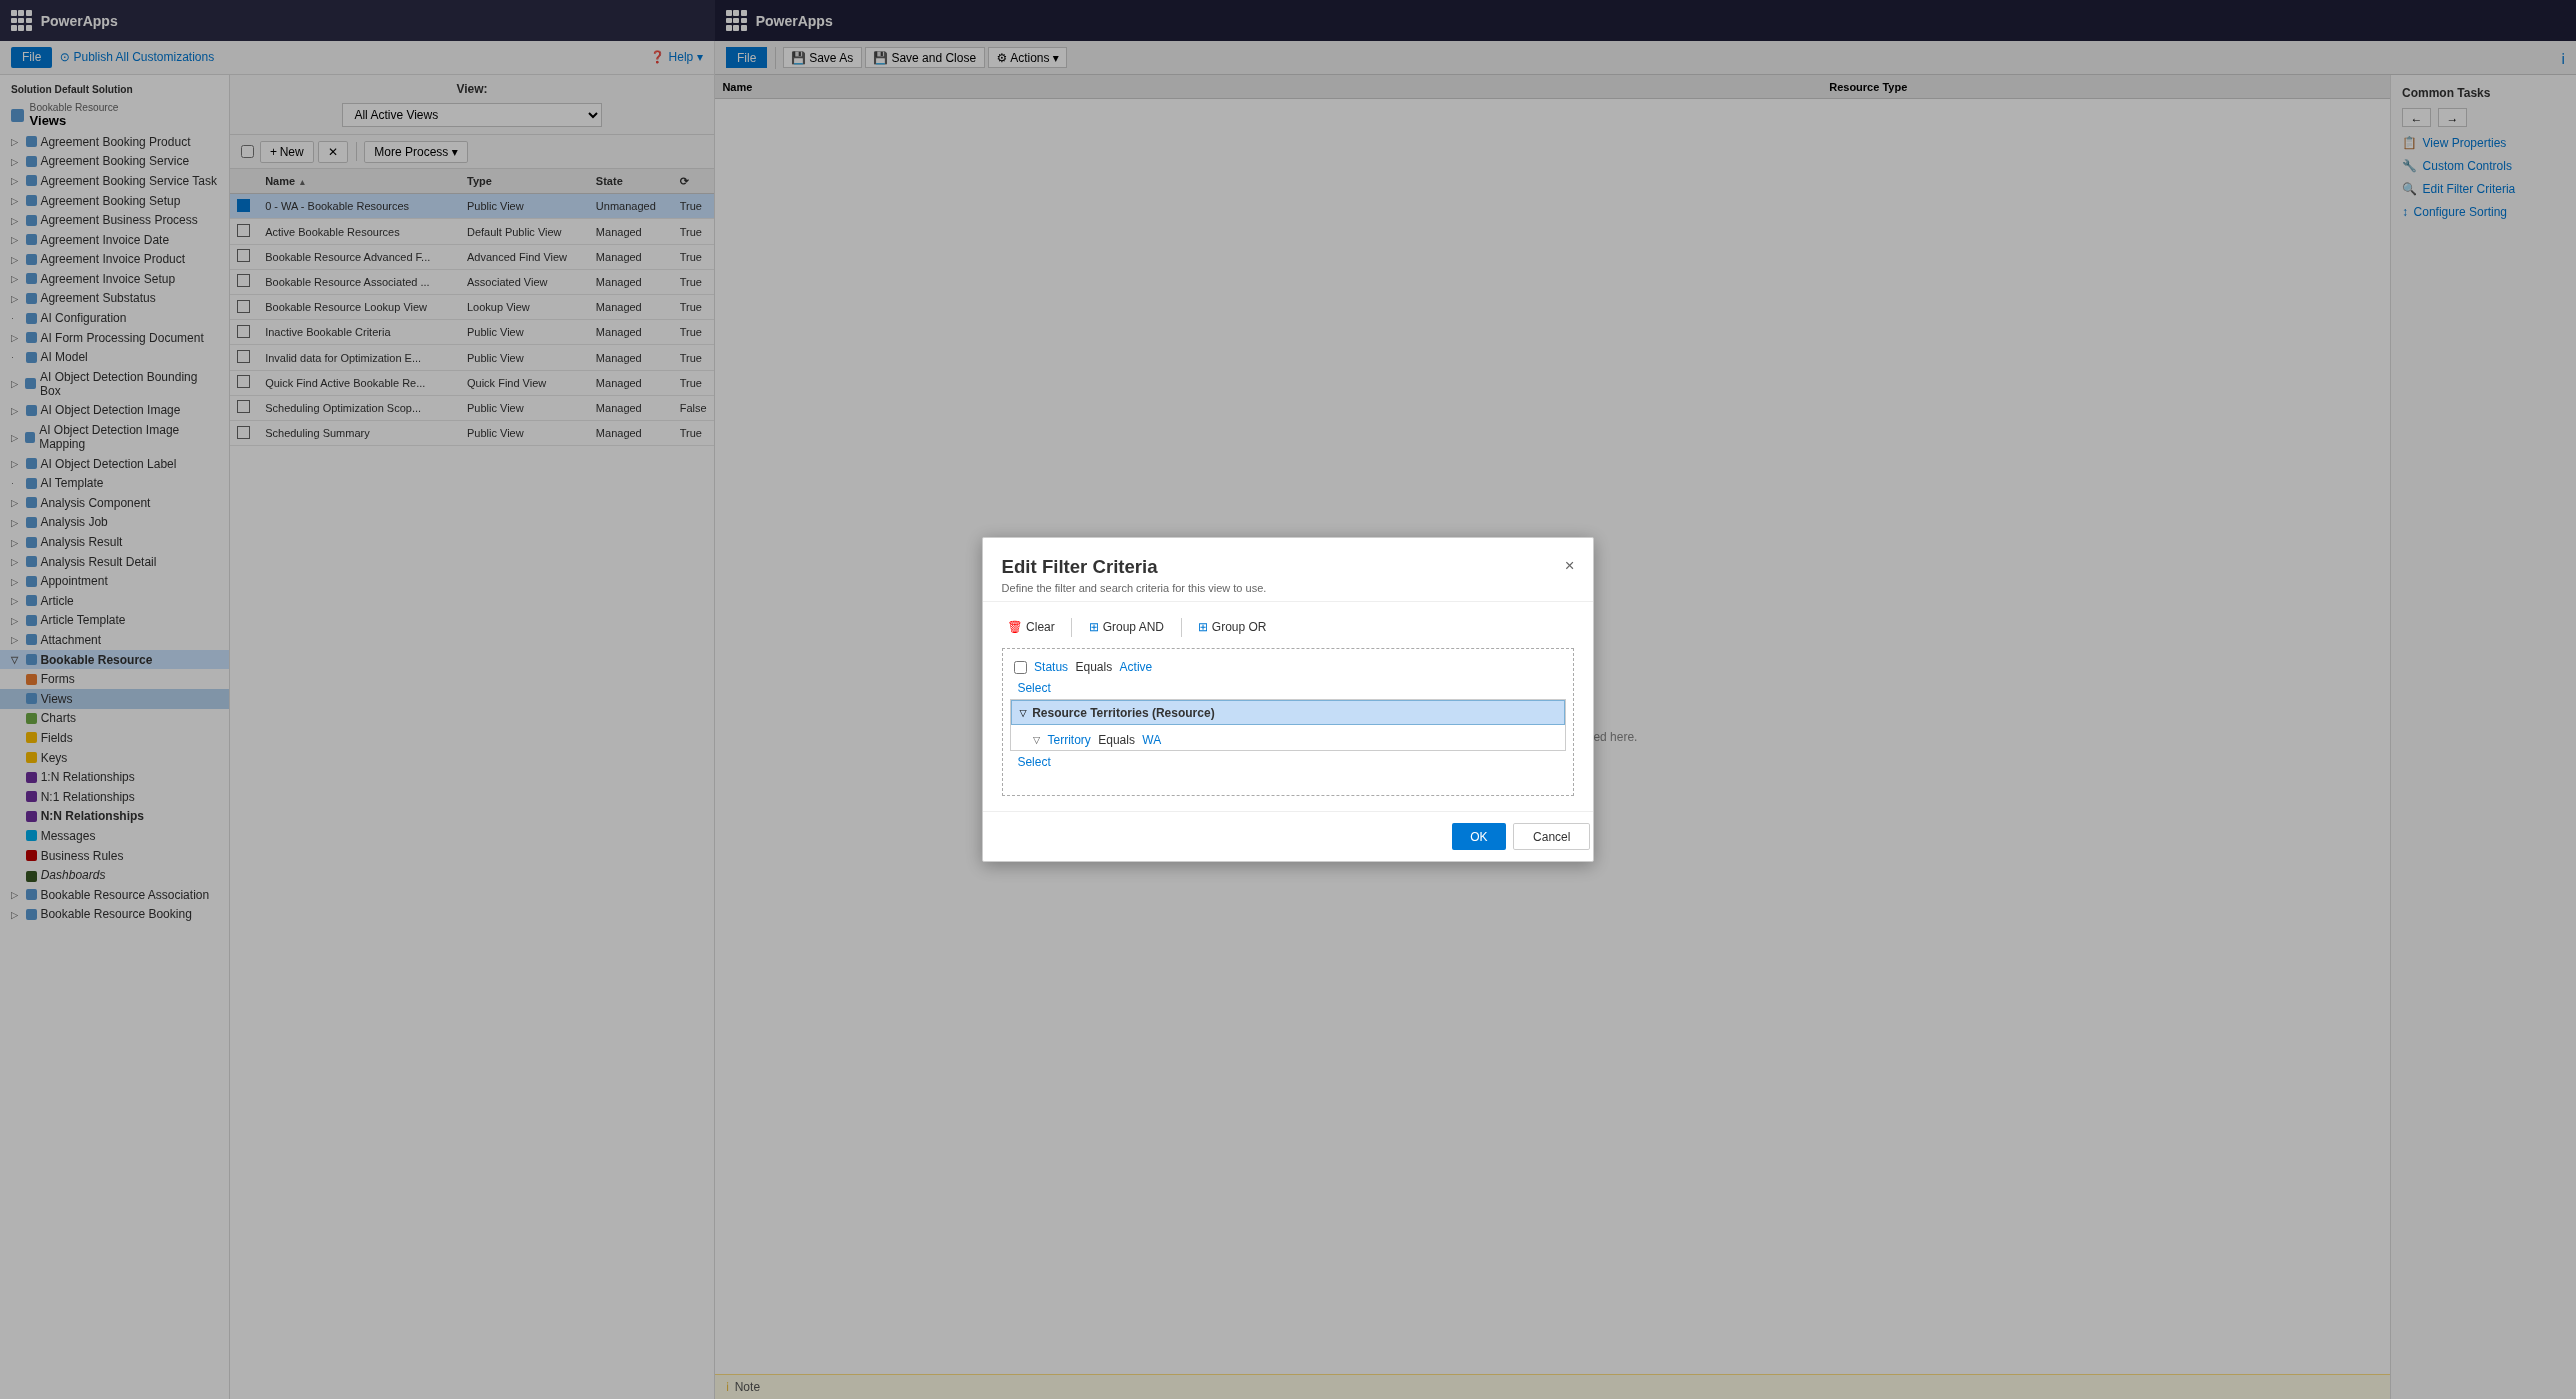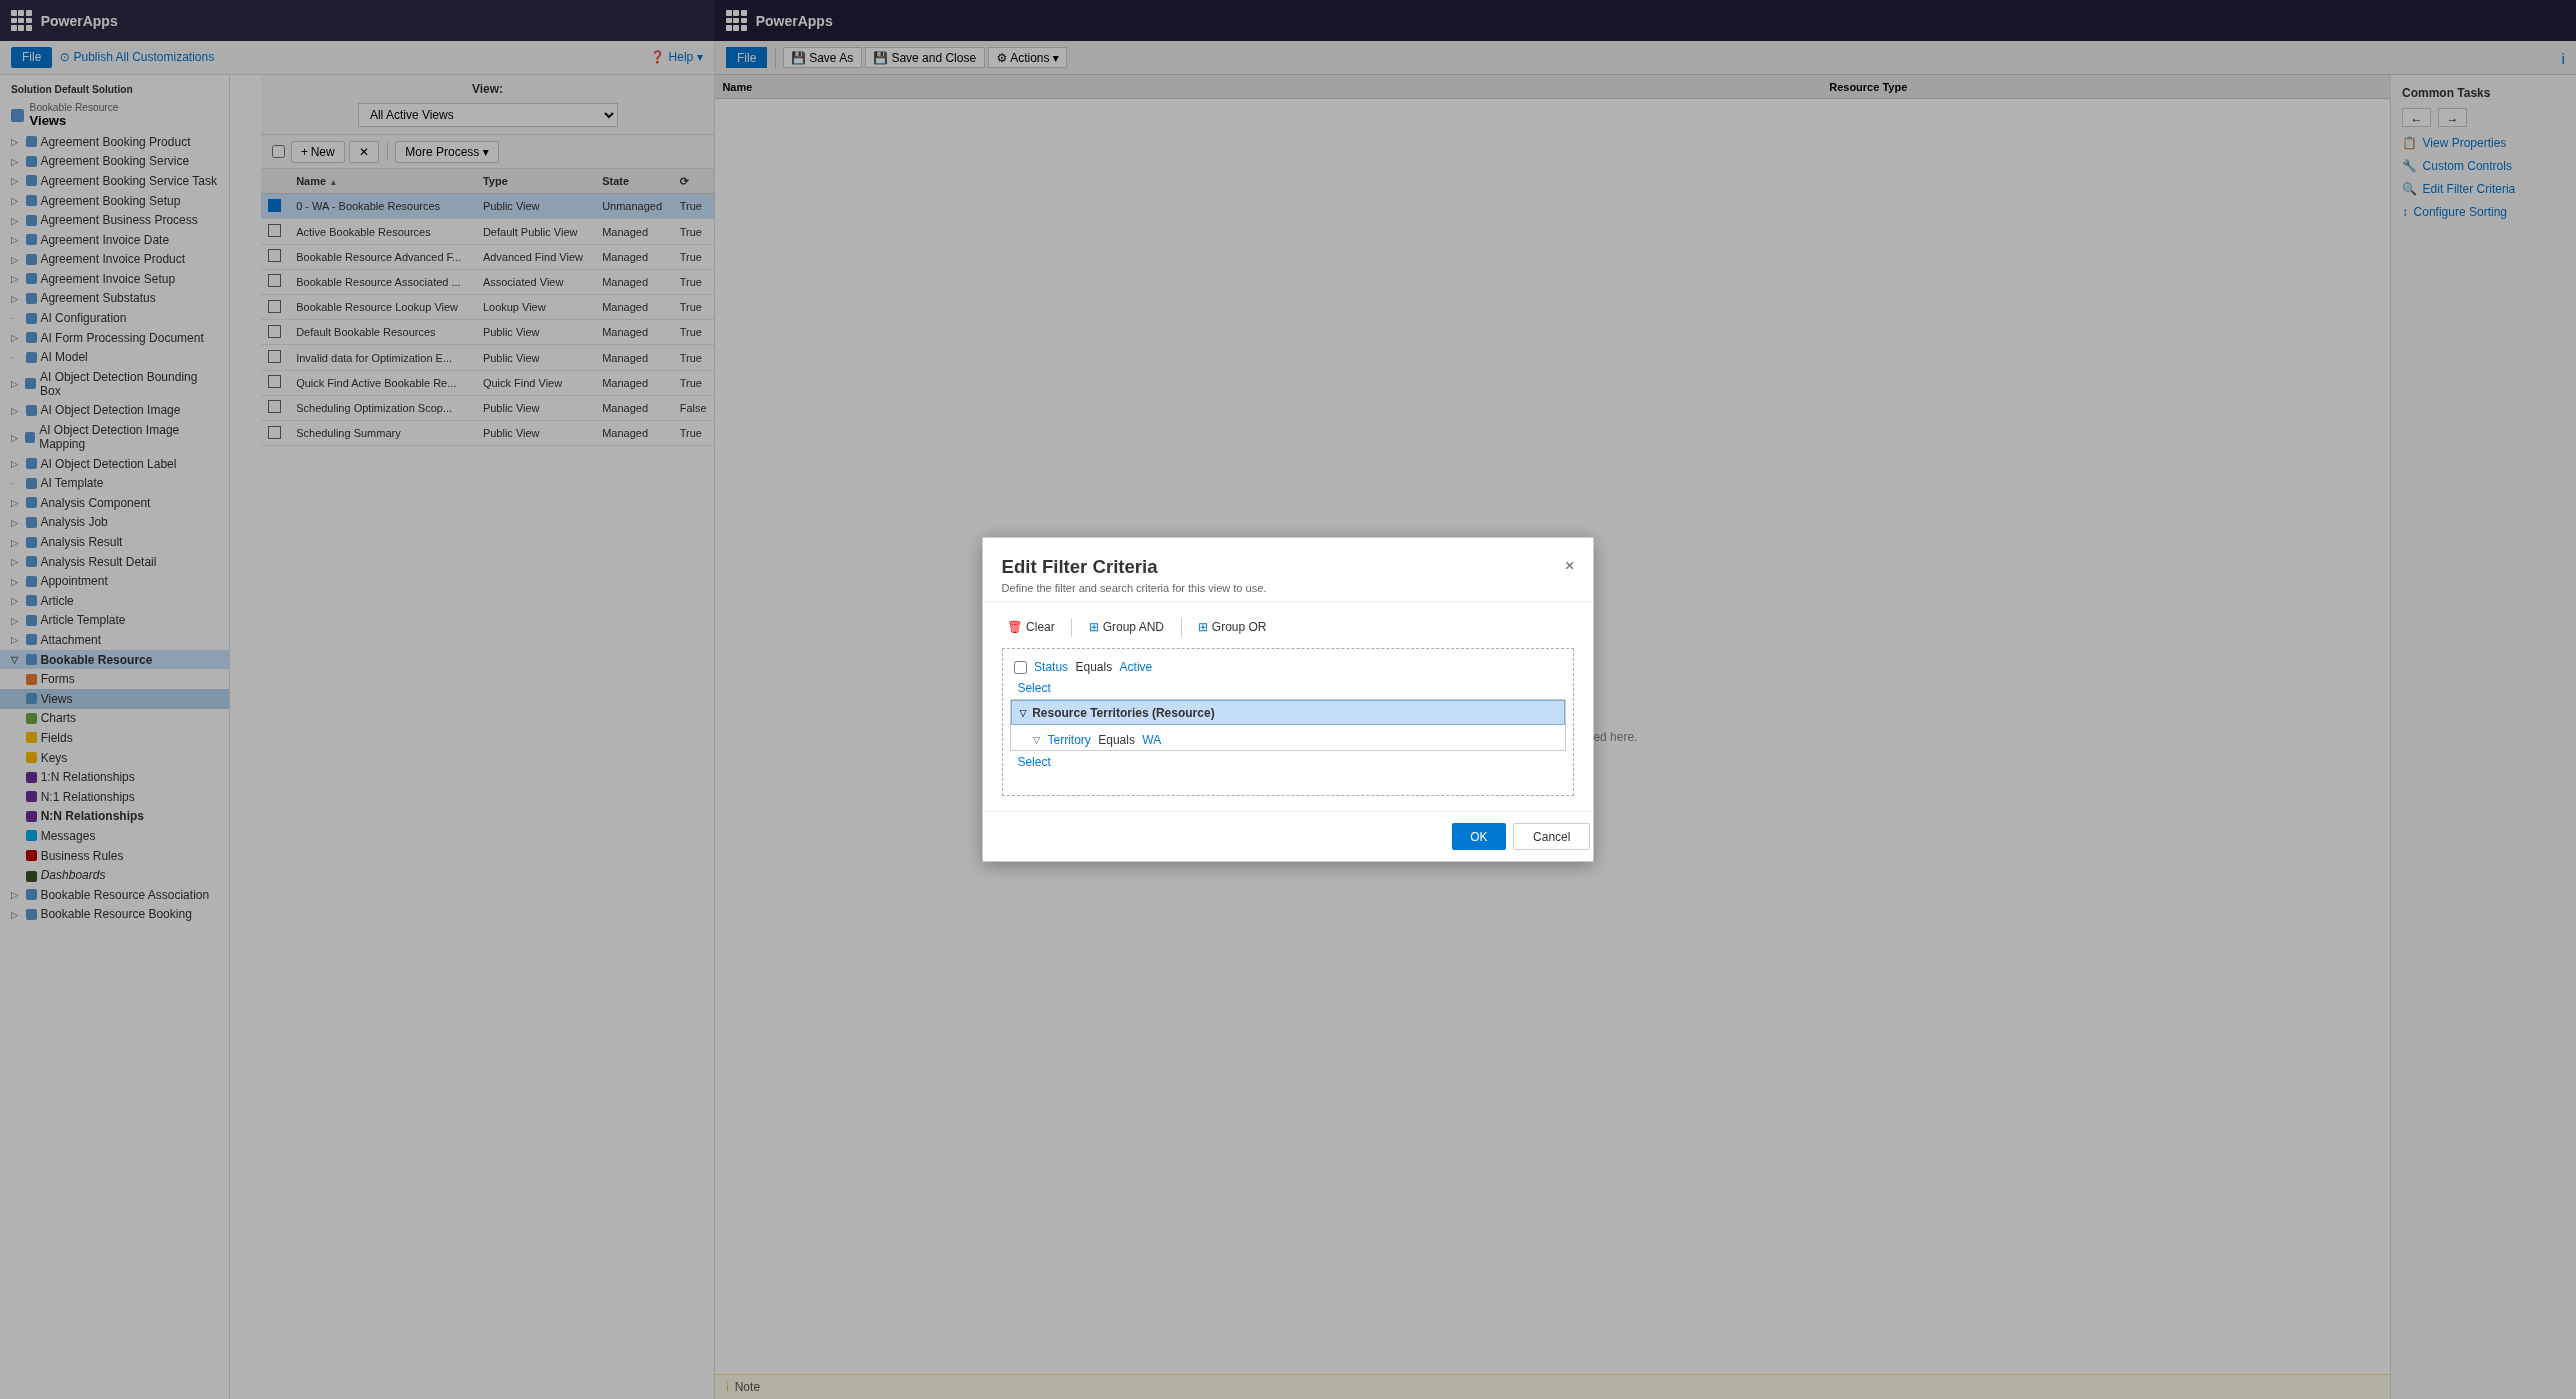--- a/index.html
+++ b/index.html
@@ -84,21 +84,20 @@
     .help-btn {
       display: flex; align-items: center; gap: 3.7px;
       background: none; border: none; cursor: pointer; color: #0078d4; font-size: 12px;
     }
 
     
     .left-content {
       display: flex;
       flex: 1;
       overflow: hidden;
-      gap: 31px;
     }
 
     
     .sidebar {
       width: 230px;
       border-right: 0.9px solid #ddd;
       overflow-y: auto;
       background: #fff;
       flex-shrink: 0;
     }
@@ -610,21 +609,21 @@
               </tr>
               <tr>
                 <td class="check-col"><div class="check-box"></div></td>
                 <td>Bookable Resource Lookup View</td>
                 <td>Lookup View</td>
                 <td>Managed</td>
                 <td>True</td>
               </tr>
               <tr>
                 <td class="check-col"><div class="check-box"></div></td>
-                <td>Default Bookable Resources</td>
+                <td>Inactive Bookable Criteria</td>
                 <td>Public View</td>
                 <td>Managed</td>
                 <td>True</td>
               </tr>
               <tr>
                 <td class="check-col"><div class="check-box"></div></td>
                 <td>Invalid data for Optimization E...</td>
                 <td>Public View</td>
                 <td>Managed</td>
                 <td>True</td>

